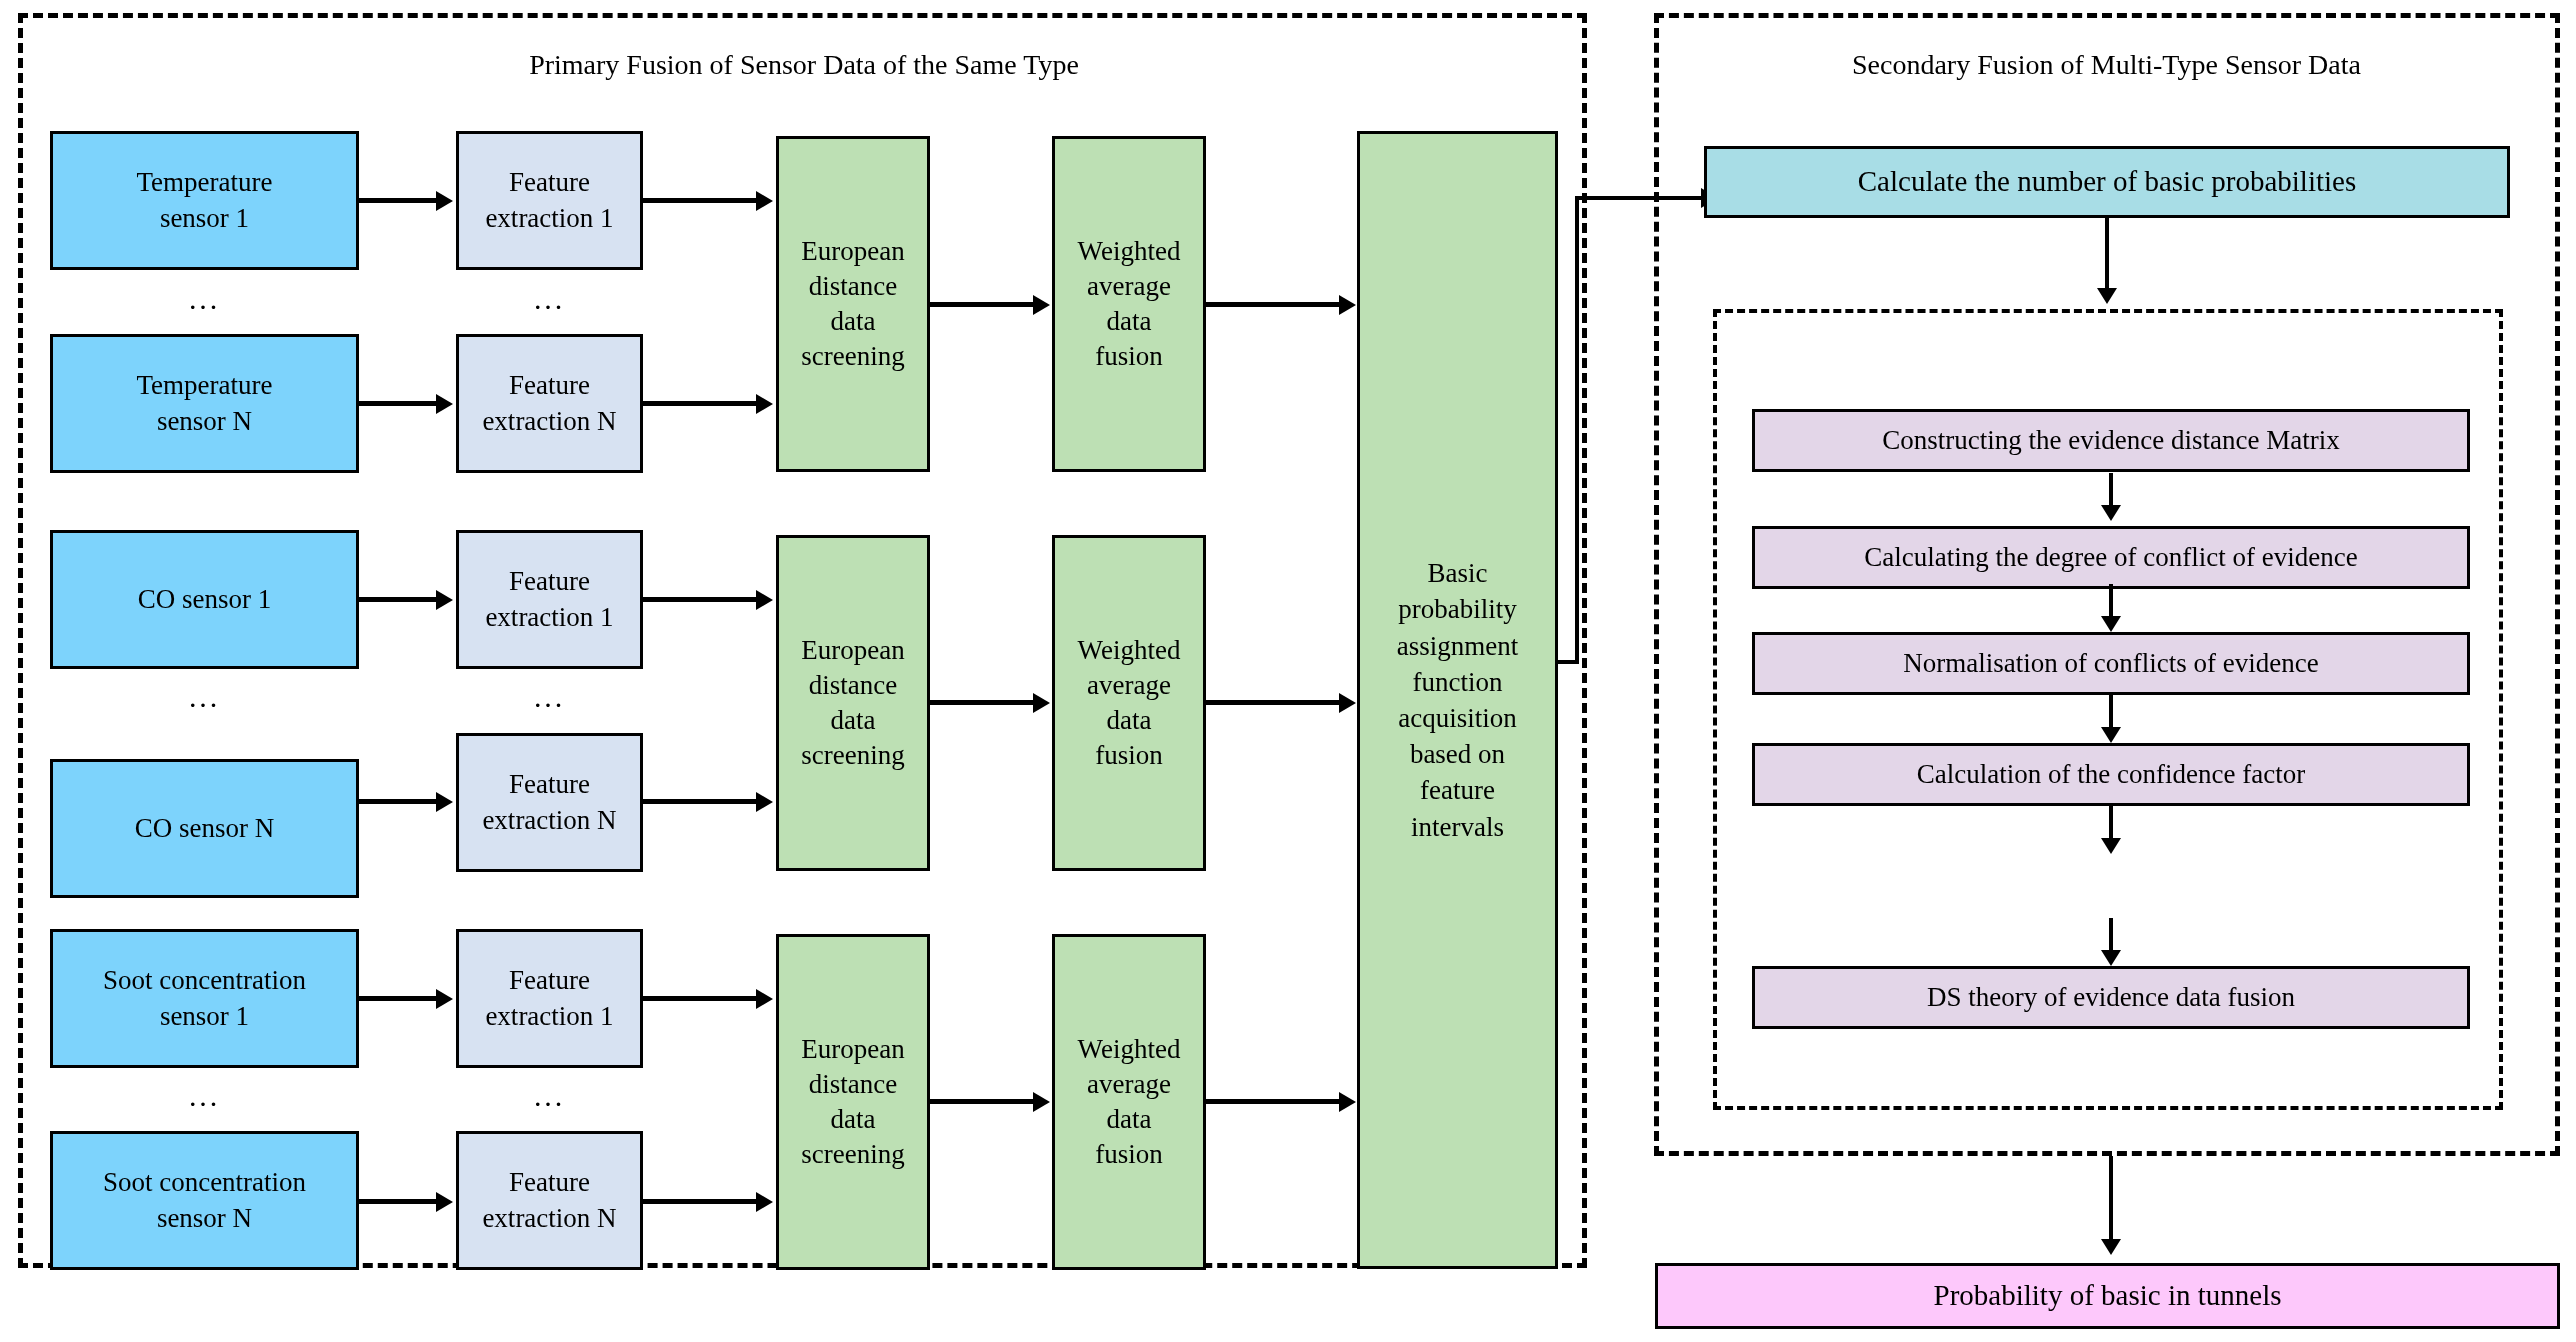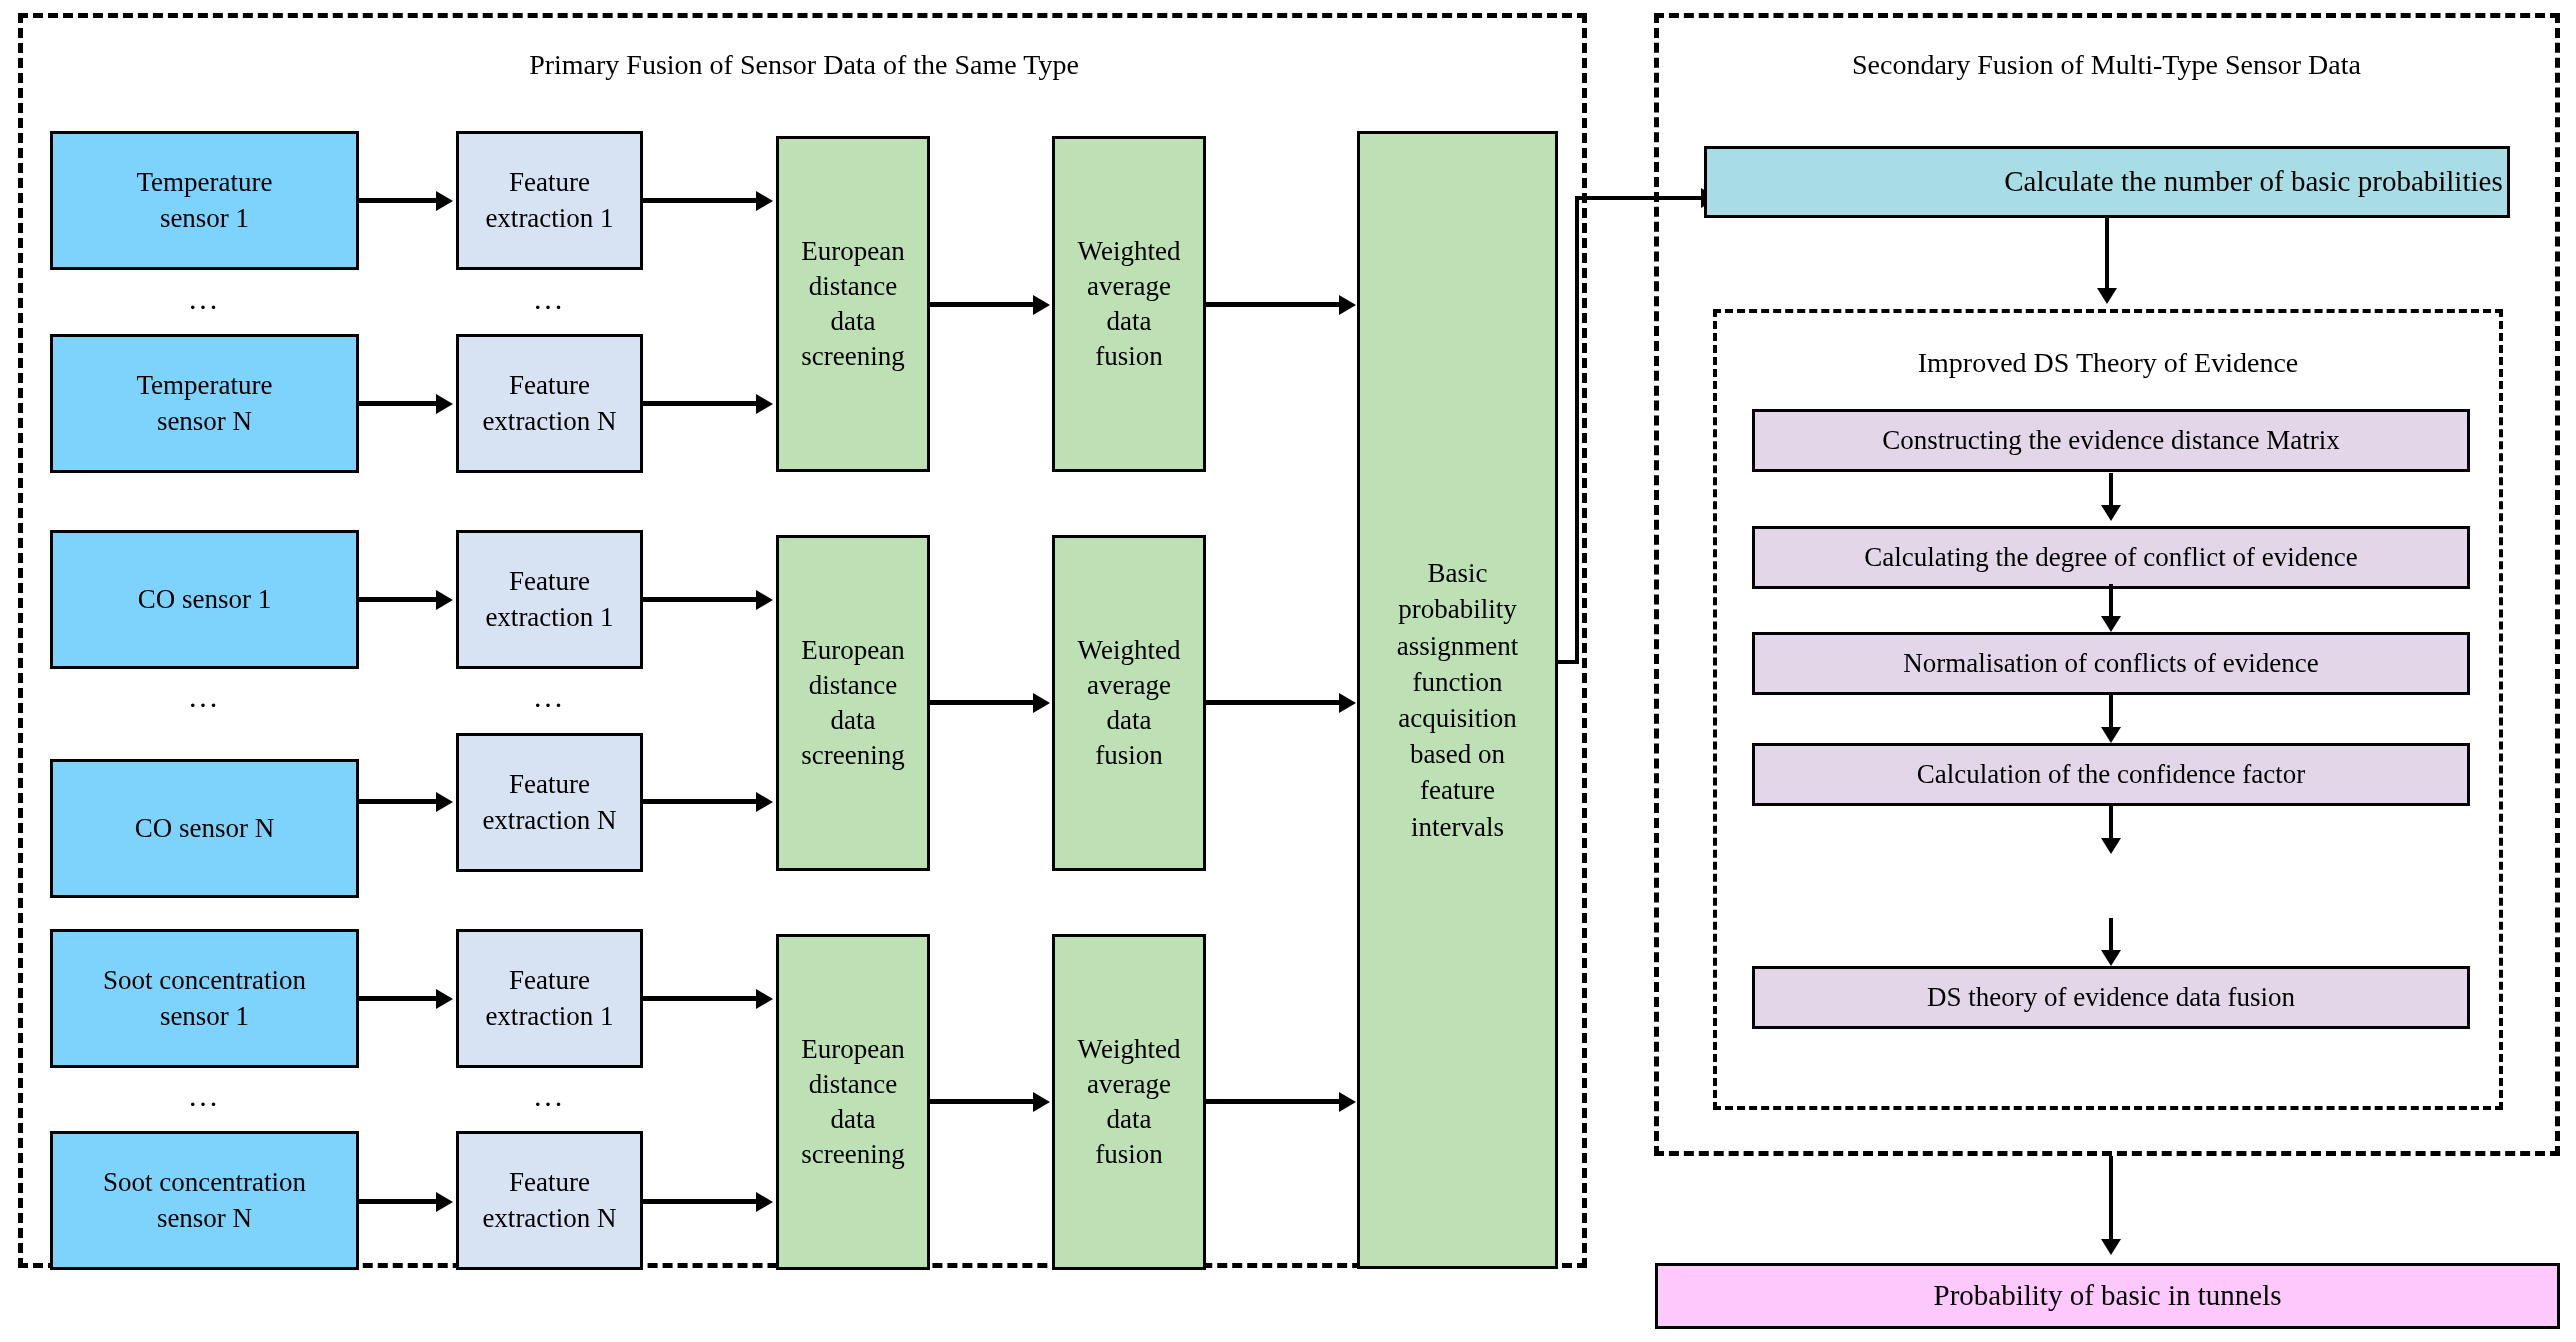--- a/index.html
+++ b/index.html
@@ -45,21 +45,21 @@
     color: #000000;
     line-height: 1.30;
     padding: 2.9px 4.3px;
   }
   .box span { display: block; width: 100%; }
 
   .sensor     { background: #7dd3fc; font-size: 27px; }
   .feature    { background: #d7e2f2; font-size: 27px; }
   .greenproc  { background: #bde0b4; font-size: 27px; }
   .bpa        { background: #bde0b4; font-size: 27px; line-height: 1.34; }
-  .cyanbox    { background: #a8dde6; font-size: 29px; text-align: right; }
+  .cyanbox    { background: #a8dde6; font-size: 29px; }
   .lavender   { background: #e3d6e8; font-size: 27px; }
   .pinkbox    { background: #fdc8fb; font-size: 29px; }
 
   
   .ellipsis {
     position: absolute;
     font-size: 30px;
     letter-spacing: 2.9px;
     color: #000;
     text-align: center;
@@ -233,21 +233,20 @@
   <div class="panel" style="left:1654px; top:13px; width:906px; height:1143px;"></div>
   <div class="panel-title" style="left:1726px; top:50px; width:761px;">Secondary Fusion of Multi-Type Sensor Data</div>
 
   <div class="box cyanbox" style="left:1704px; top:146px; width:806px; height:72px;">
     <span>Calculate the number of basic probabilities</span>
   </div>
 
   <div class="varrow" style="left:2105px; top:218px; height:72px;"></div>
 
   <div class="panel" style="left:1713px; top:309px; width:790px; height:801px; border-width:4.3px;"></div>
-  <div class="panel-title" style="left:1749px; top:348px; width:718px;">Improved DS Theory of Evidence</div>
 
   <div class="box lavender" style="left:1752px; top:409px; width:718px; height:63px;justify-content:center;">
     <span>Constructing the evidence distance Matrix</span>
   </div>
   <div class="varrow" style="left:2109px; top:473px; height:34px;"></div>
 
   <div class="box lavender" style="left:1752px; top:526px; width:718px; height:63px;">
     <span>Calculating the degree of conflict of evidence</span>
   </div>
   <div class="varrow" style="left:2109px; top:584px; height:34px;"></div>

